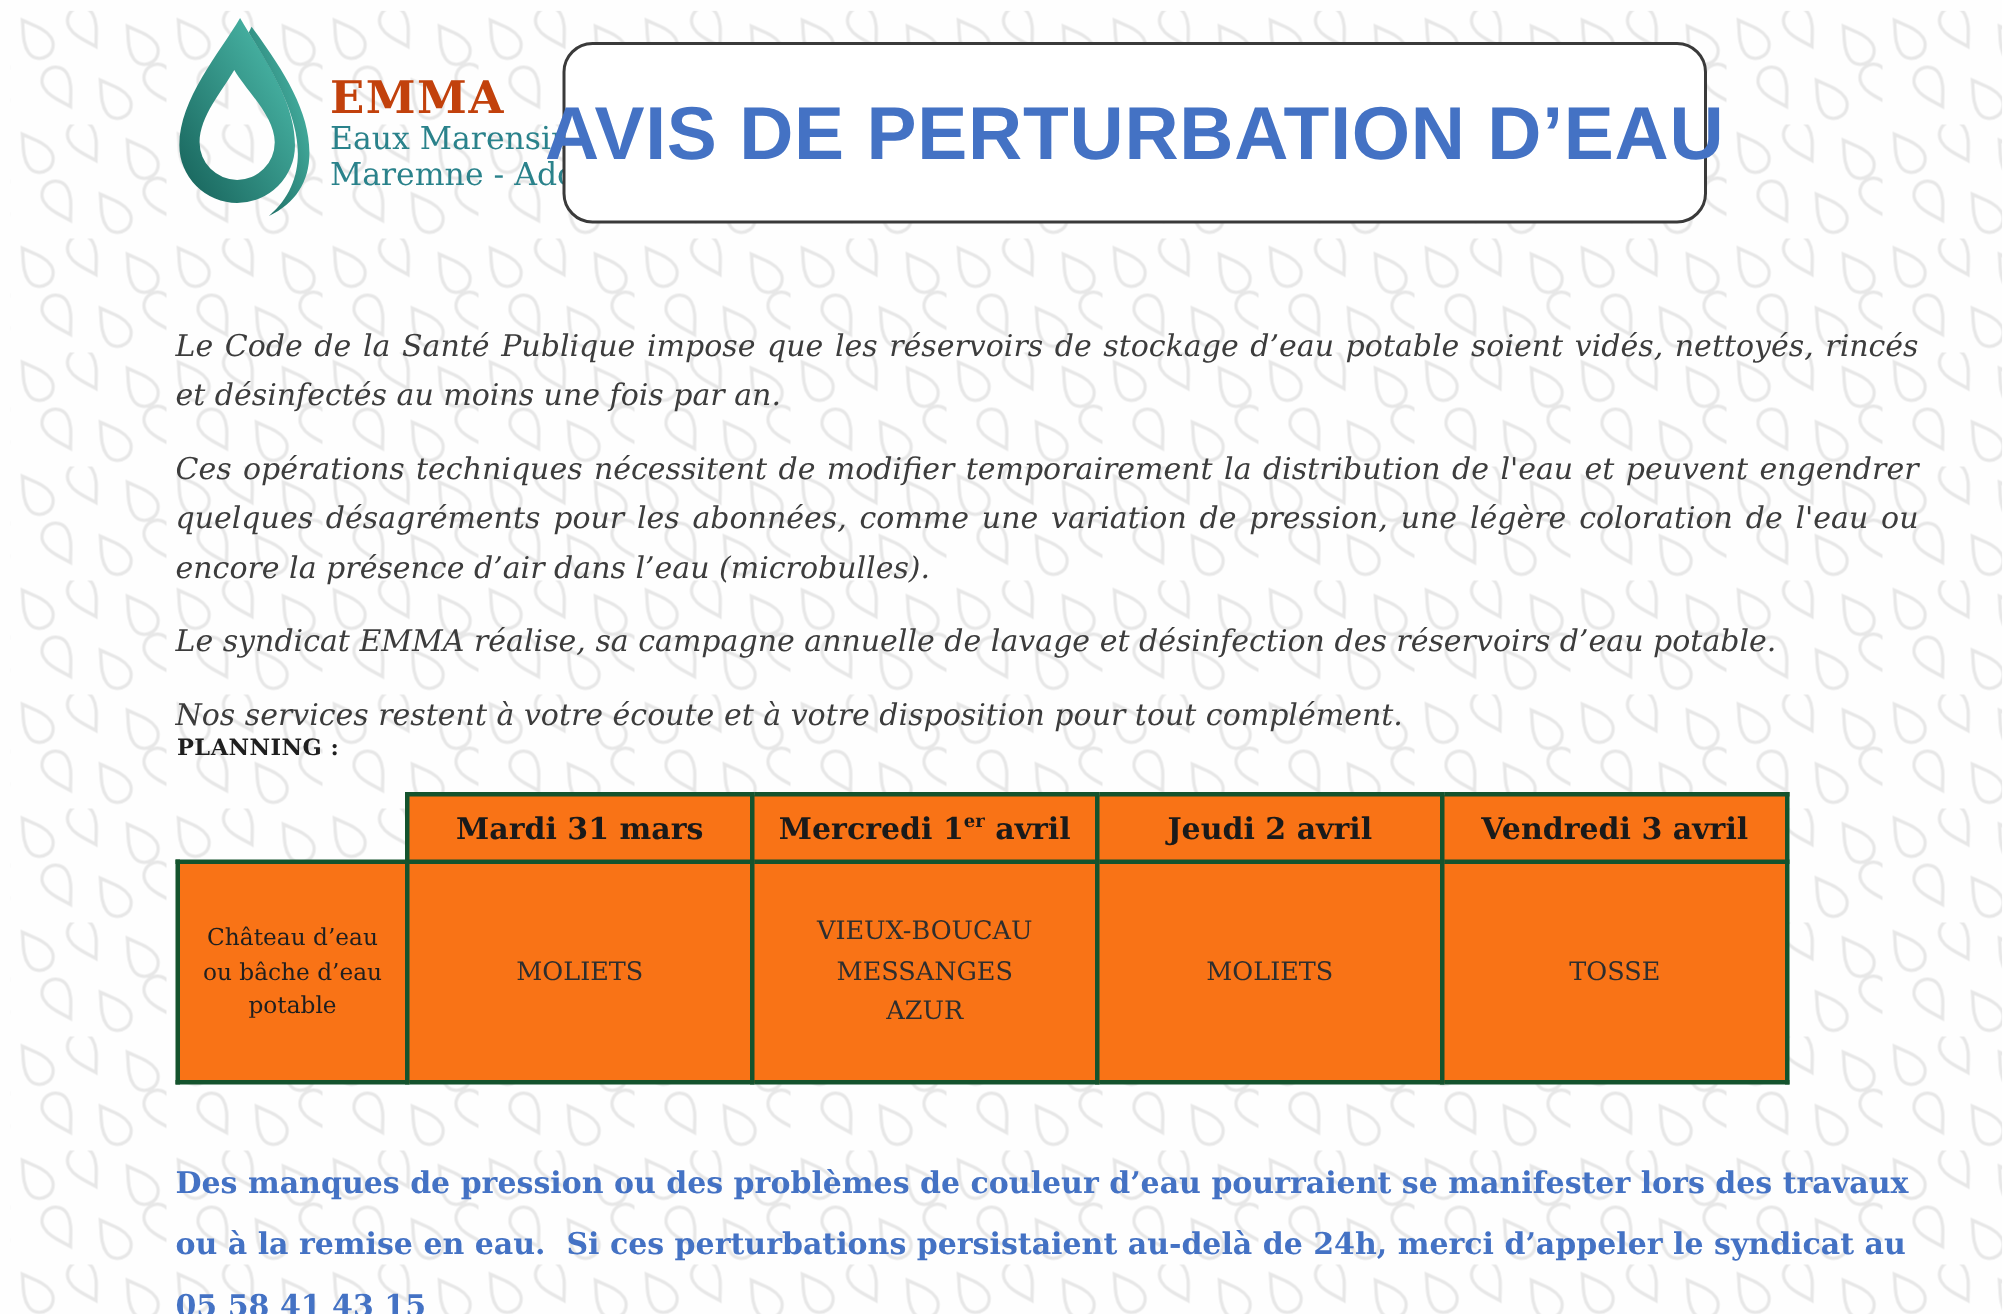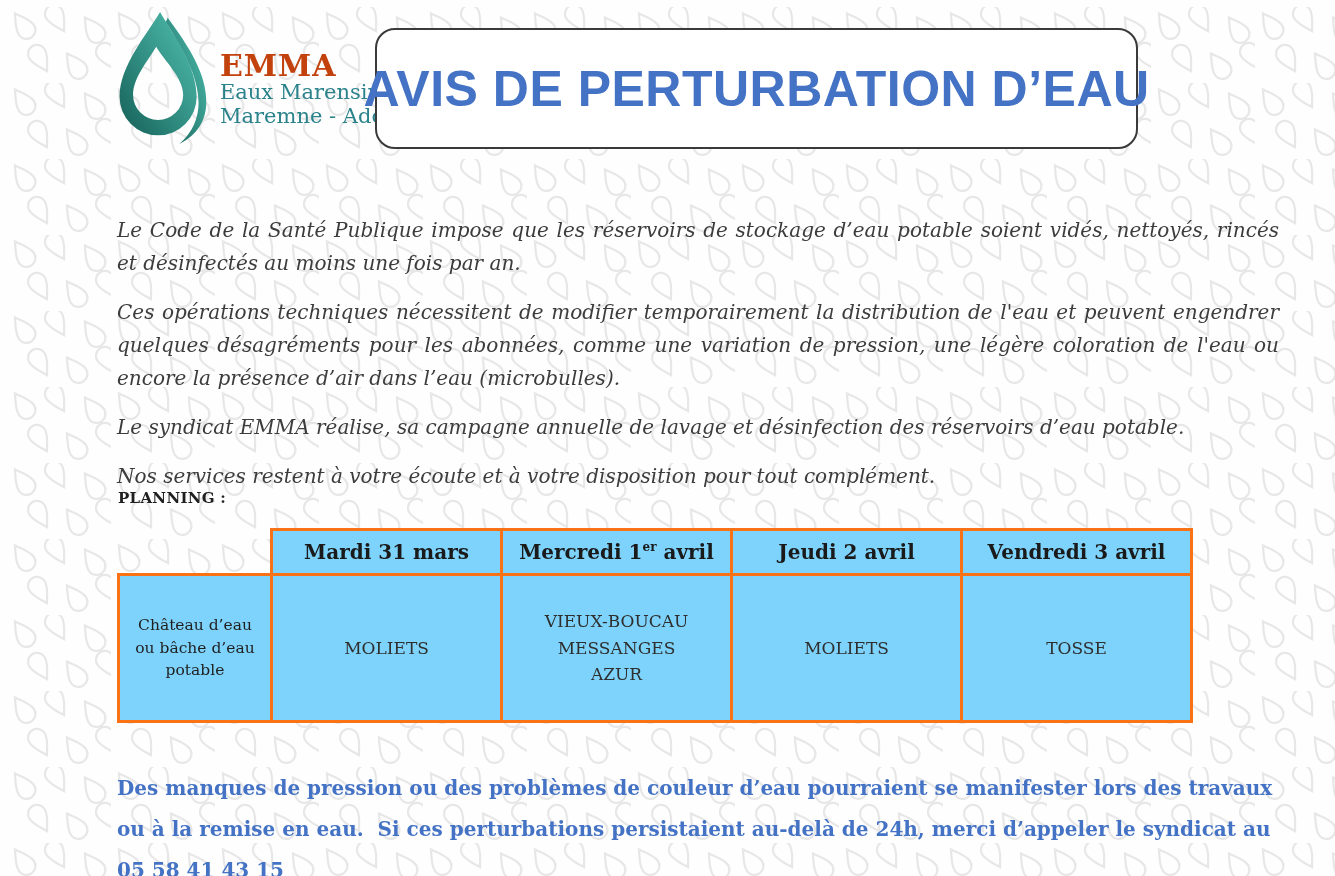--- a/index.html
+++ b/index.html
@@ -82,22 +82,22 @@
   table.planning {
     position: absolute;
     left: 117px; top: 528px;
     border-collapse: collapse;
     table-layout: fixed;
     width: 1073px;
   }
   table.planning col.c-label { width: 153px; }
   table.planning col.c-day { width: 230px; }
   table.planning th, table.planning td {
-    border: 3px solid #f97316;
-    background: #7dd3fc;
+    border: 3px solid #14532d;
+    background: #f97316;
     text-align: center;
     vertical-align: middle;
   }
   table.planning .ghost-cell {
     border: none;
     background: transparent;
   }
   table.planning tr.hdr-row { height: 45px; }
   table.planning tr.data-row { height: 147px; }
   .day-header {

